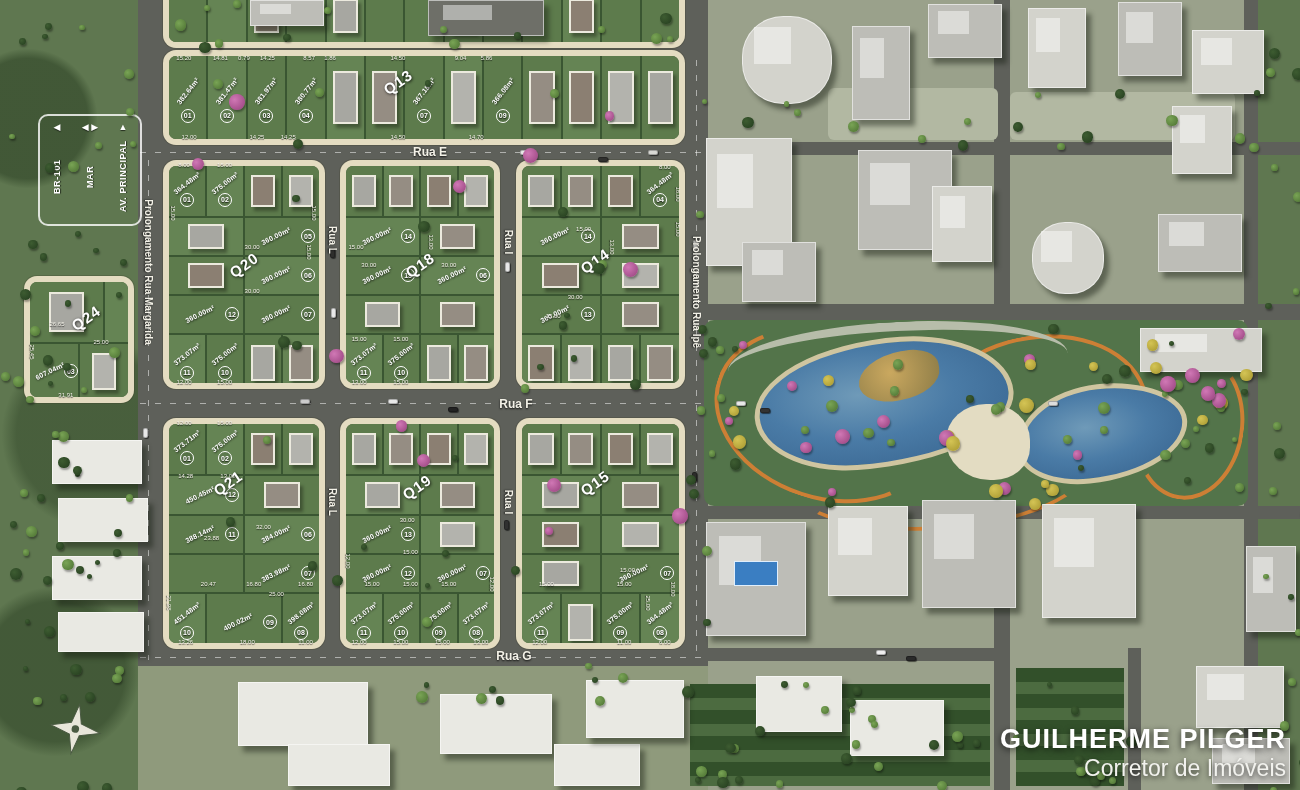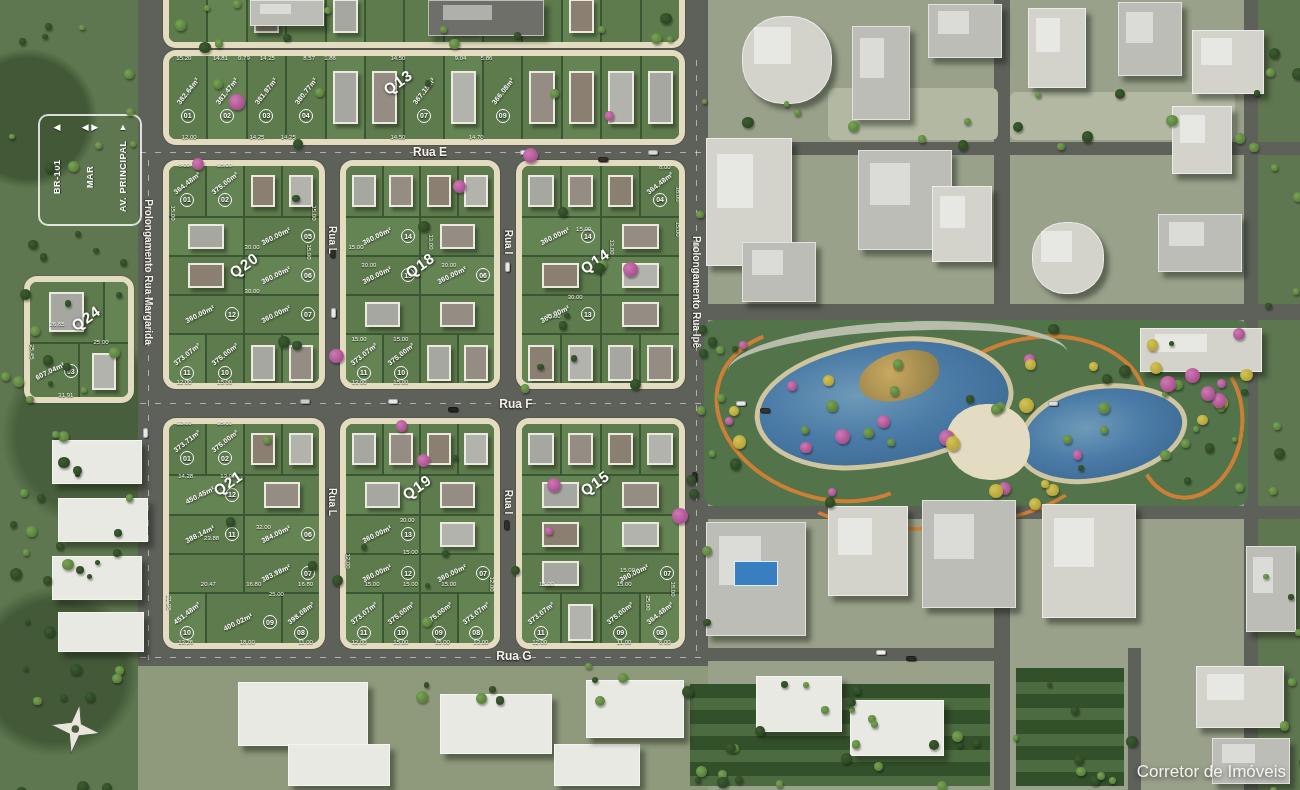--- a/index.html
+++ b/index.html
@@ -90,21 +90,21 @@
        border-radius:10px;display:flex;justify-content:space-around;align-items:center;padding:6px 2px}
   .leg-col{display:flex;flex-direction:column;align-items:center;height:100%}
   .leg-glyph{color:#fff;font-size:9px;margin-bottom:3px;text-shadow:0 1px 1px rgba(0,0,0,.6)}
   .leg-label{writing-mode:vertical-rl;transform:rotate(180deg);color:#fff;font-weight:bold;
        font-size:9px;letter-spacing:.6px;text-shadow:0 1px 1px rgba(0,0,0,.6);flex:1;text-align:center}
 
   
   #branding{right:14px;bottom:8px;text-align:right;z-index:40}
   #brand-name{color:#fff;font-weight:bold;font-size:27px;letter-spacing:1px;
        text-shadow:0 2px 6px rgba(0,0,0,.65)}
-  #brand-sub{color:#f2f2ee;font-size:17px;text-shadow:0 2px 5px rgba(0,0,0,.65)}
+  #brand-sub{color:#f2f2ee;font-size:23px;text-shadow:0 2px 5px rgba(0,0,0,.65)}
 
   #compass{left:48px;top:702px;transform:rotate(10deg);z-index:20}
 </style>
 </head>
 <body>
 
 <div id="stage">
 
   <div class="abs" id="lots-asphalt"></div>
   <div class="abs" id="bottom-base"></div>
@@ -162,20 +162,21 @@
 
   <div class="abs" id="compass">
     <svg width="54" height="54" viewBox="0 0 54 54">
       <path d="M27 2 L32 21 L52 27 L32 33 L27 52 L22 33 L2 27 L22 21 Z" fill="#e8e6da" stroke="#4a5a42" stroke-width="1"></path>
       <circle cx="27" cy="27" r="5" fill="#4a5a42"></circle>
       <circle cx="27" cy="27" r="5" fill="none" stroke="#e8e6da" stroke-width="2.5"></circle>
     </svg>
   </div>
 
   <div class="abs" id="branding">
+    <div id="brand-name">GUILHERME PILGER</div>
     <div id="brand-sub">Corretor de Imóveis</div>
   </div>
 <div class="plate" style="left: 163px; top: -16px; width: 522px; height: 64px;">
       <div class="plate-inner" style="grid-template-columns: repeat(13, 1fr); grid-template-rows: 100%;">
         <div class="lot"></div>
         <div class="lot alt"></div>
         <div class="lot">
           <div class="house" style="background: rgb(139, 127, 114);"></div>
         </div>
         <div class="lot"></div>

